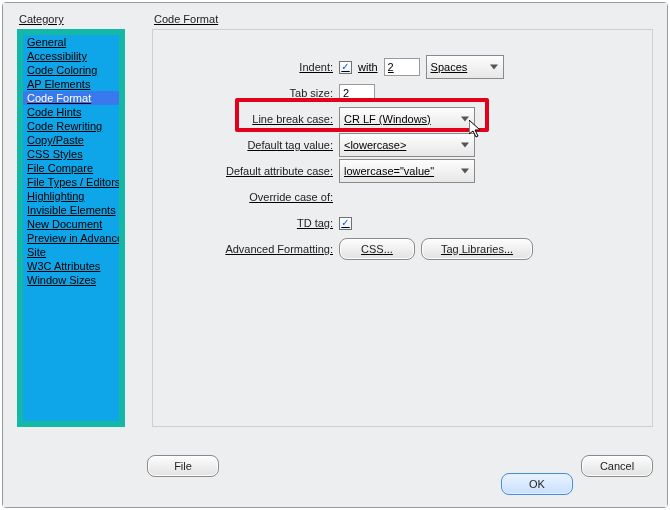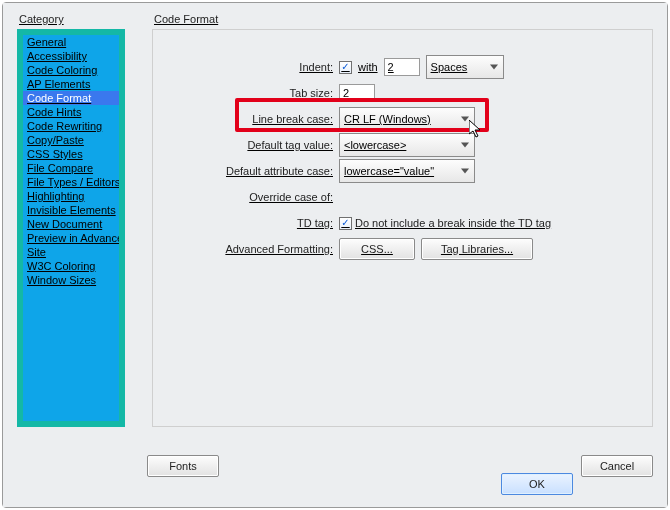--- a/index.html
+++ b/index.html
@@ -135,21 +135,21 @@
     display:inline-flex;
     align-items:center; justify-content:center;
     font-size:10px;
     color:#0b5bd7;
     line-height:1;
   }
   .btn {
     height: 22px;
     border:1px solid #8a8a8a;
     background: linear-gradient(#fdfdfd,#e2e2e2);
-    border-radius:2px;
+    border-radius:8px;
     font:inherit;
     padding: 0 12px;
     box-shadow: inset 0 0 0 1px #fff;
     color:#222;
     display:inline-flex;
     align-items:center;
     justify-content:center;
     min-width: 60px;
   }
   .btn.primary {
@@ -198,21 +198,21 @@
           <div>Code Rewriting</div>
           <div>Copy/Paste</div>
           <div>CSS Styles</div>
           <div>File Compare</div>
           <div>File Types / Editors</div>
           <div>Highlighting</div>
           <div>Invisible Elements</div>
           <div>New Document</div>
           <div>Preview in Advanced</div>
           <div>Site</div>
-          <div>W3C Coloring</div>
+          <div>W3C Attributes</div>
           <div>Window Sizes</div>
         </div>
     </div>
 
     <div class="right-col">
       <div class="panel-title">Code Format</div>
       <div class="panel">
 
         <div class="row">
           <div class="lbl">Indent:</div>
@@ -264,21 +264,20 @@
 
         <div class="row">
           <div class="lbl">Override case of:</div>
         </div>
 
         <div class="row">
           <div class="lbl">TD tag:</div>
           <div class="ctrls">
             <span class="chkwrap">
                 <span class="chk">✓</span>
-                <span>Do not include a break inside the TD tag</span>
               </span>
           </div>
         </div>
 
         <div class="row">
           <div class="lbl">Advanced Formatting:</div>
           <div class="ctrls">
             <span class="btn" style="min-width:76px">CSS...</span>
             <span class="btn" style="min-width:112px">Tag Libraries...</span>
           </div>
@@ -292,19 +291,19 @@
             </svg>
         </div>
 
       </div>
     </div>
 
   </div>
 
   <div class="footer">
     <div style="width:122px"></div>
-    <span class="btn" style="min-width:72px">Fonts</span>
+    <span class="btn" style="min-width:72px">File</span>
     <div style="flex:1"></div>
     <span class="btn primary" style="min-width:72px">OK</span>
     <span class="btn" style="min-width:72px">Cancel</span>
   </div>
 
 </div>
 
 </body></html>

